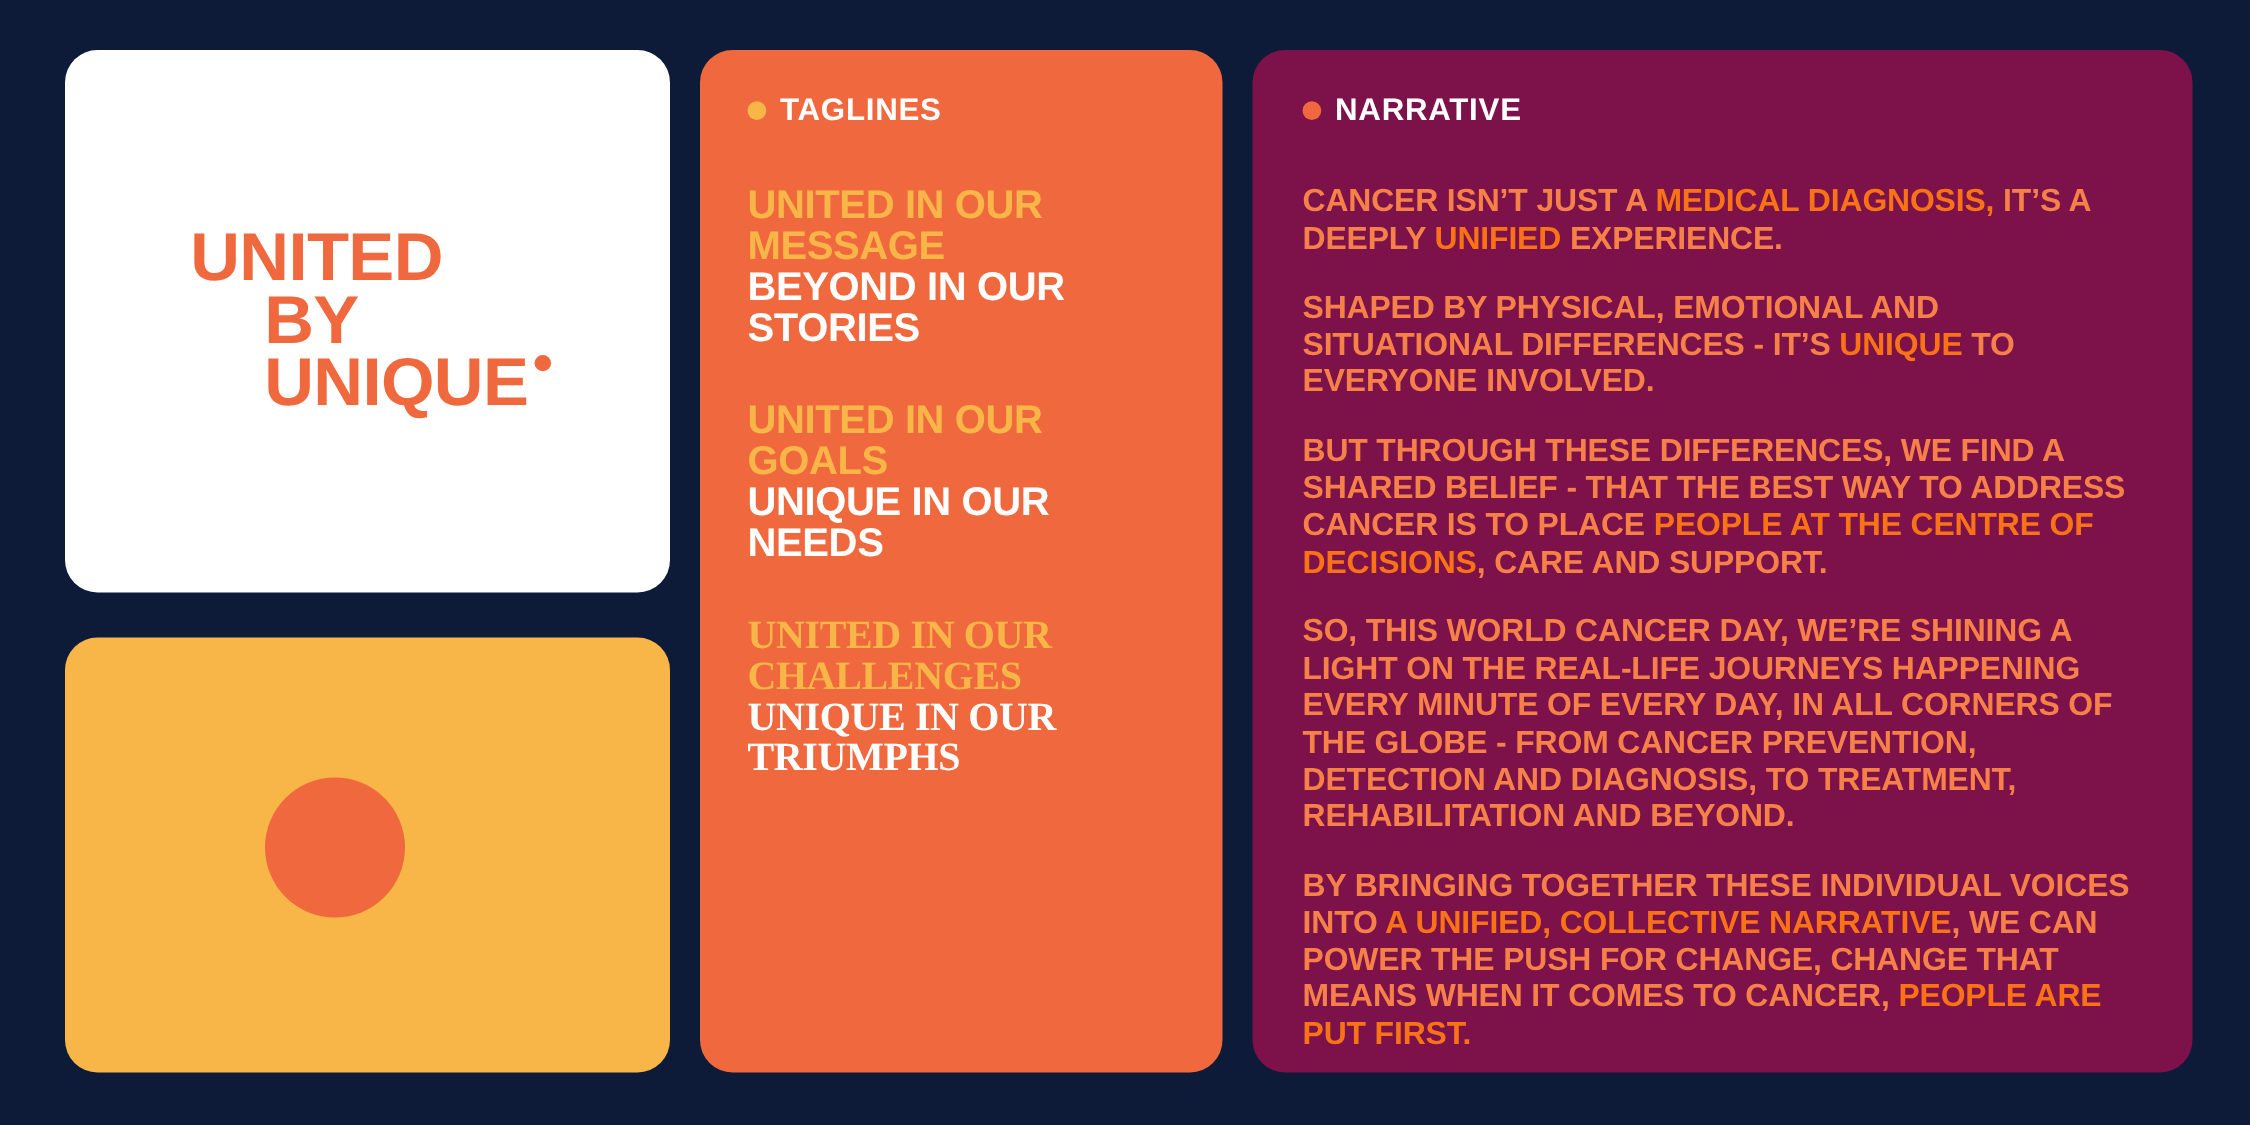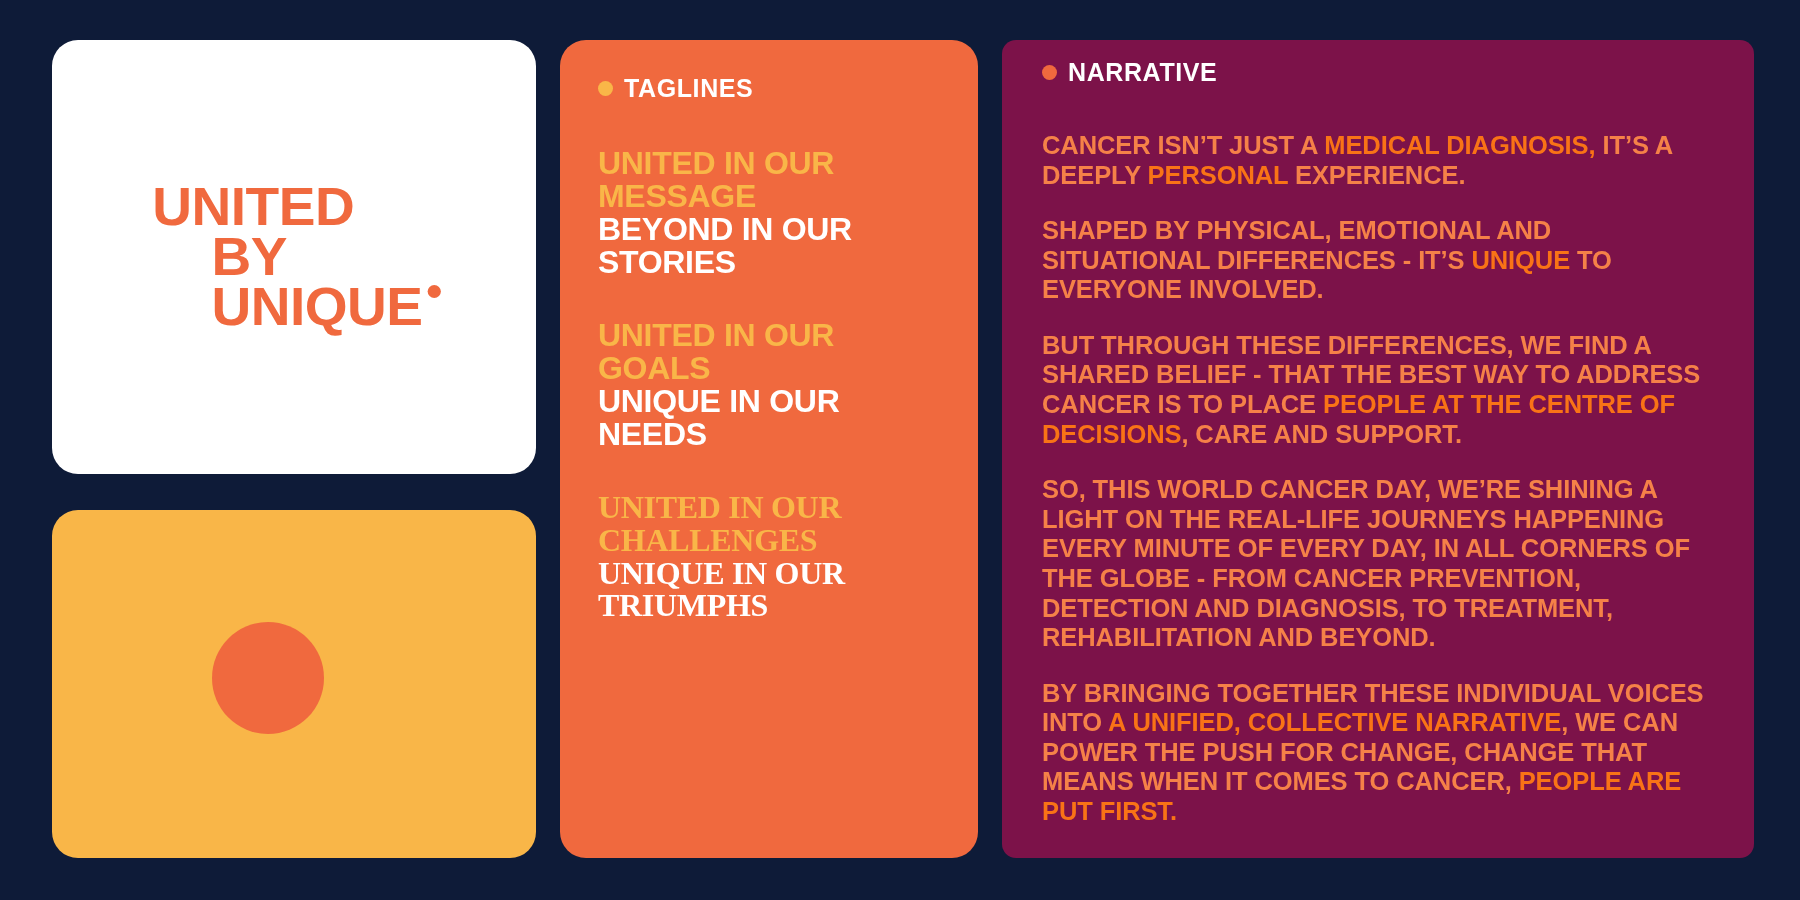--- a/index.html
+++ b/index.html
@@ -123,22 +123,22 @@
     line-height: 1.03;
     letter-spacing: -0.3px;
   }
   .tag-united { color: #F9B648; }
   .tag-unique { color: #FFFFFF; }
 
   
   .card-narrative {
     flex: 1 1 auto;
     background: #7C1249;
-    border-radius: 14px;
-    padding: 18px 36px 30px 40px;
+    border-radius: 26px;
+    padding: 34px 36px 30px 40px;
     box-sizing: border-box;
   }
   .narrative-body {
     margin-top: 38px;
   }
   .para {
     color: #F58148;
     font-weight: bold;
     font-size: 25.5px;
     line-height: 1.16;
@@ -190,21 +190,21 @@
       <div class="tag-unique">UNIQUE IN OUR TRIUMPHS</div>
     </div>
   </div>
 
   <div class="card-narrative">
     <div class="panel-head">
       <span class="head-dot orange"></span>
       <span class="head-label">NARRATIVE</span>
     </div>
     <div class="narrative-body" id="narrative-body">
-        <p class="para"><span>CANCER ISN’T JUST A </span><span class="hi">MEDICAL DIAGNOSIS,</span><span> IT’S A DEEPLY </span><span class="hi">PERSONAL</span><span> EXPERIENCE.</span></p>
+        <p class="para"><span>CANCER ISN’T JUST A </span><span class="hi">MEDICAL DIAGNOSIS,</span><span> IT’S A DEEPLY </span><span class="hi">UNIFIED</span><span> EXPERIENCE.</span></p>
         <p class="para"><span>SHAPED BY PHYSICAL, EMOTIONAL AND SITUATIONAL DIFFERENCES - IT’S </span><span class="hi">UNIQUE</span><span> TO EVERYONE INVOLVED.</span></p>
         <p class="para"><span>BUT THROUGH THESE DIFFERENCES, WE FIND A SHARED BELIEF - THAT THE BEST WAY TO ADDRESS CANCER IS TO PLACE </span><span class="hi">PEOPLE AT THE CENTRE OF DECISIONS</span><span>, CARE AND SUPPORT.</span></p>
         <p class="para"><span>SO, THIS WORLD CANCER DAY, WE’RE SHINING A LIGHT ON THE REAL-LIFE JOURNEYS HAPPENING EVERY MINUTE OF EVERY DAY, IN ALL CORNERS OF THE GLOBE - FROM CANCER PREVENTION, DETECTION AND DIAGNOSIS, TO TREATMENT, REHABILITATION AND BEYOND.</span></p>
         <p class="para"><span>BY BRINGING TOGETHER THESE INDIVIDUAL VOICES INTO </span><span class="hi">A UNIFIED, COLLECTIVE NARRATIVE</span><span>, WE CAN POWER THE PUSH FOR CHANGE, CHANGE THAT MEANS WHEN IT COMES TO CANCER, </span><span class="hi">PEOPLE ARE PUT FIRST.</span></p>
       </div>
   </div>
 
 </div>
 
 </body></html>

